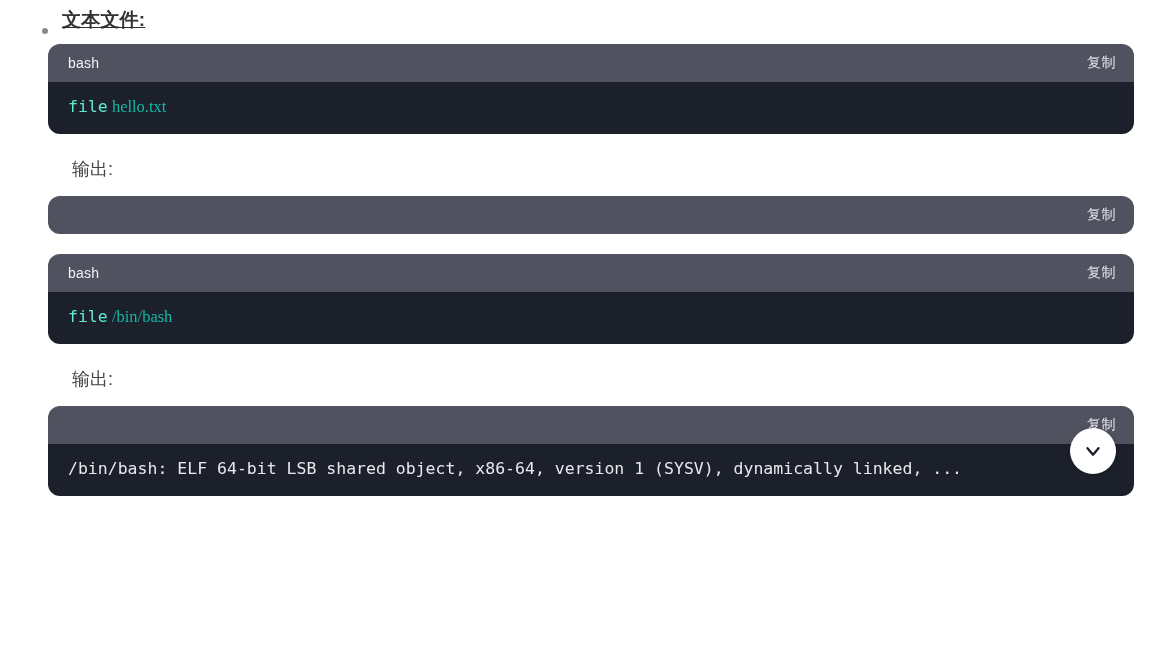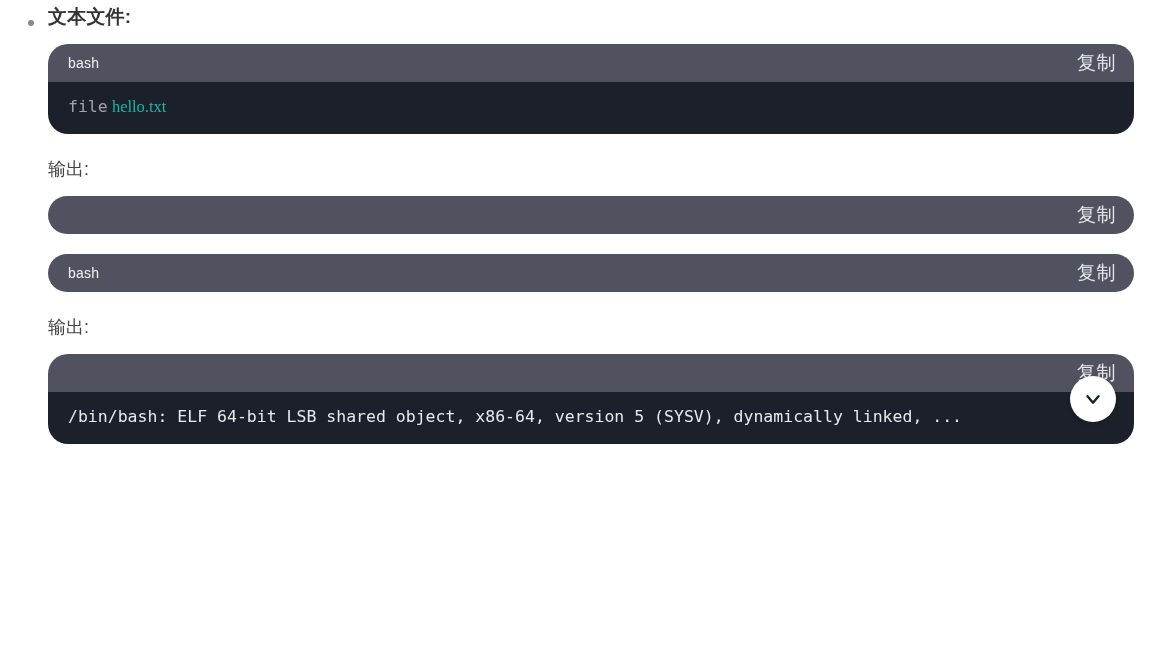--- a/index.html
+++ b/index.html
@@ -19,98 +19,99 @@
   .page {
     position: relative;
     width: 1167px;
     height: 663px;
     box-sizing: border-box;
   }
 
   
   .bullet-row {
     display: flex;
-    align-items: center;
-    padding-left: 28px;
+    align-items: flex-end;
+    padding-left: 42px;
     height: 34px;
+    text-decoration: underline;
   }
   .bullet-dot {
     width: 6px;
     height: 6px;
     border-radius: 50%;
     background: #8a8a8a;
     margin-top: 11px;
     margin-right: 14px;
     flex: none;
   }
   .bullet-text {
     font-size: 19px;
     font-weight: bold;
     color: #333333;
     line-height: 28px;
     letter-spacing: 0.2px;
   }
 
   
   .label-row {
-    padding-left: 48px;
+    padding-left: 72px;
     height: 34px;
     display: flex;
     align-items: center;
   }
   .label-text {
     font-size: 18px;
     color: #444444;
     line-height: 26px;
   }
 
   
   .code-block {
     margin-left: 48px;
     width: 1086px;
-    border-radius: 20px;
+    border-radius: 12px;
     overflow: hidden;
     position: relative;
     box-sizing: border-box;
   }
   .code-head {
     background: #50525f;
     height: 38px;
     display: flex;
     align-items: center;
     justify-content: space-between;
     padding: 0 18px 0 20px;
     box-sizing: border-box;
   }
   .code-lang {
     font-size: 14px;
     color: #f2f2f4;
     font-family: "Liberation Sans", "DejaVu Sans", sans-serif;
     letter-spacing: 0.2px;
   }
   .code-copy {
-    font-size: 19px;
+    font-size: 14px;
     color: #e6e6ea;
     cursor: pointer;
     letter-spacing: 0.5px;
     user-select: none;
   }
   .code-body {
     background: #1c202b;
     padding: 13px 20px 15px 20px;
     box-sizing: border-box;
     min-height: 48px;
     font-family: "DejaVu Sans Mono", "Liberation Mono", monospace;
     font-size: 16.5px;
     line-height: 24px;
     color: #e7e9ee;
     white-space: pre;
     overflow: hidden;
   }
-  .tok-kw { color: #a3a3a3; margin-top: 21px; }
+  .tok-kw { color: #5eead4; margin-top: 21px; }
   .tok-plain { color: #14b8a6; font-family: Liberation Serif, serif; }
 
   
   .expand-btn {
     position: absolute;
     right: 18px;
     top: 50%;
     transform: translateY(-50%);
     width: 46px;
     height: 46px;
@@ -166,36 +167,37 @@
   <div class="gap-sm"></div>
 
 
   <div class="gap-sm"></div>
 
   <div class="code-block">
     <div class="code-head">
       <span class="code-lang">bash</span>
       <span class="code-copy">复制</span>
     </div>
+    <div class="code-body"><span class="tok-kw">file</span><span class="tok-plain"> /bin/bash</span></div>
   </div>
 
   <div class="gap-md"></div>
 
   <div class="label-row">
     <span class="label-text">输出:</span>
   </div>
 
   <div class="gap-sm"></div>
 
   <div class="code-block">
     <div class="code-head">
       <span class="code-lang"></span>
       <span class="code-copy">复制</span>
     </div>
-    <div class="code-body">/bin/bash: ELF 64-bit LSB shared object, x86-64, version 5 (SYSV), dynamically linked, ...</div>
+    <div class="code-body">/bin/bash: ELF 64-bit LSB shared object, x86-64, version 1 (SYSV), dynamically linked, ...</div>
     <div class="expand-btn">
       <span>
         <svg width="22" height="22" viewBox="0 0 24 24" fill="none" stroke="#1c202b" stroke-width="2.6" stroke-linecap="round" stroke-linejoin="round">
           <polyline points="6 9 12 16 18 9"></polyline>
         </svg>
       </span>
     </div>
   </div>
 
 </div>

